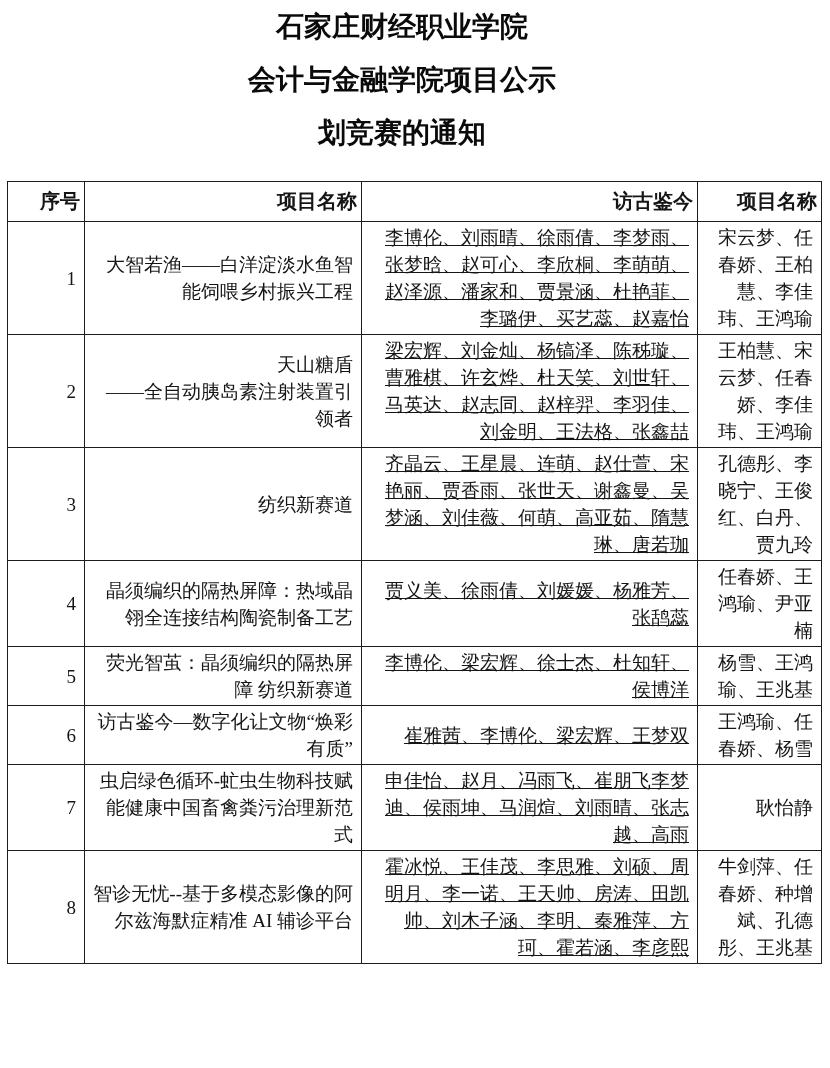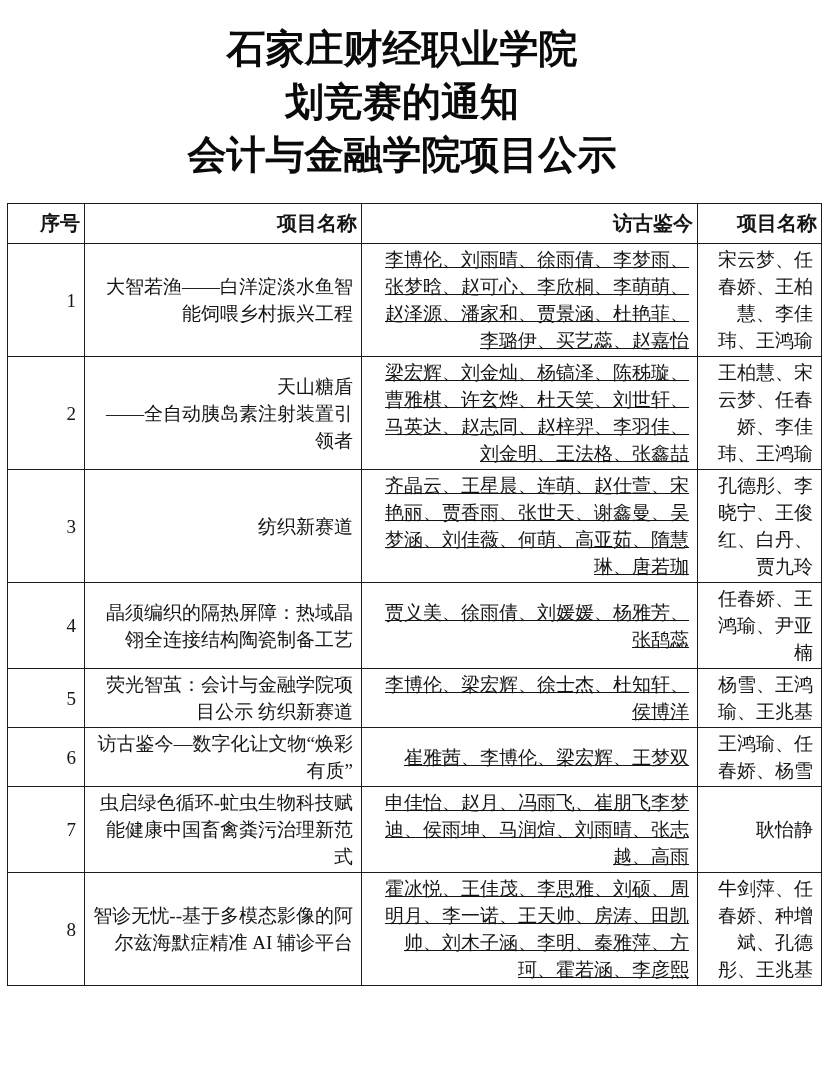--- a/index.html
+++ b/index.html
@@ -12,25 +12,24 @@
     color: #111;
     font-family: "Liberation Serif", "DejaVu Serif", serif;
   }
   .page {
     width: 830px;
     height: 1068px;
     position: relative;
     background: #ffffff;
   }
   .doc-title {
-    padding-top: 22px;
     padding-right: 26px;
     text-align: center;
     font-weight: bold;
-    font-size: 39px;
+    font-size: 28px;
     line-height: 53px;
     color: #0a0a0a;
   }
   .doc-title .t-line { white-space: nowrap; }
   table.projects {
     border-collapse: collapse;
     table-layout: fixed;
     width: 814px;
     margin-left: 7px;
     margin-top: 22px;
@@ -67,22 +66,22 @@
   tbody tr:nth-child(7) { height: 85px; }
   tbody tr:nth-child(8) { height: 108px; }
 </style>
 </head>
 <body>
 
 <div class="page">
 
   <div class="doc-title">
     <div class="t-line">石家庄财经职业学院</div>
+    <div class="t-line">会计与金融学院项目公示</div>
     <div class="t-line">划竞赛的通知</div>
-    <div class="t-line">会计与金融学院项目公示</div>
   </div>
 
   <table class="projects">
     <colgroup>
       <col class="c-no">
       <col class="c-proj">
       <col class="c-part">
       <col class="c-tea">
     </colgroup>
     <thead>
@@ -118,21 +117,21 @@
 
     <tr>
       <td>4</td>
       <td class="project-cell">晶须编织的隔热屏障：热域晶翎全连接结构陶瓷制备工艺</td>
       <td class="participants-cell">贾义美、徐雨倩、刘媛媛、杨雅芳、张鸹蕊</td>
       <td class="teachers-cell">任春娇、王鸿瑜、尹亚楠</td>
     </tr>
 
     <tr>
       <td>5</td>
-      <td class="project-cell">荧光智茧：会计与金融学院项目公示 纺织新赛道</td>
+      <td class="project-cell">荧光智茧：晶须编织的隔热屏障 纺织新赛道</td>
       <td class="participants-cell">李博伦、梁宏辉、徐士杰、杜知轩、侯博洋</td>
       <td class="teachers-cell">杨雪、王鸿瑜、王兆基</td>
     </tr>
 
     <tr>
       <td>6</td>
       <td class="project-cell">访古鉴今—数字化让文物“焕彩有质”</td>
       <td class="participants-cell">崔雅茜、李博伦、梁宏辉、王梦双</td>
       <td class="teachers-cell">王鸿瑜、任春娇、杨雪</td>
     </tr>

